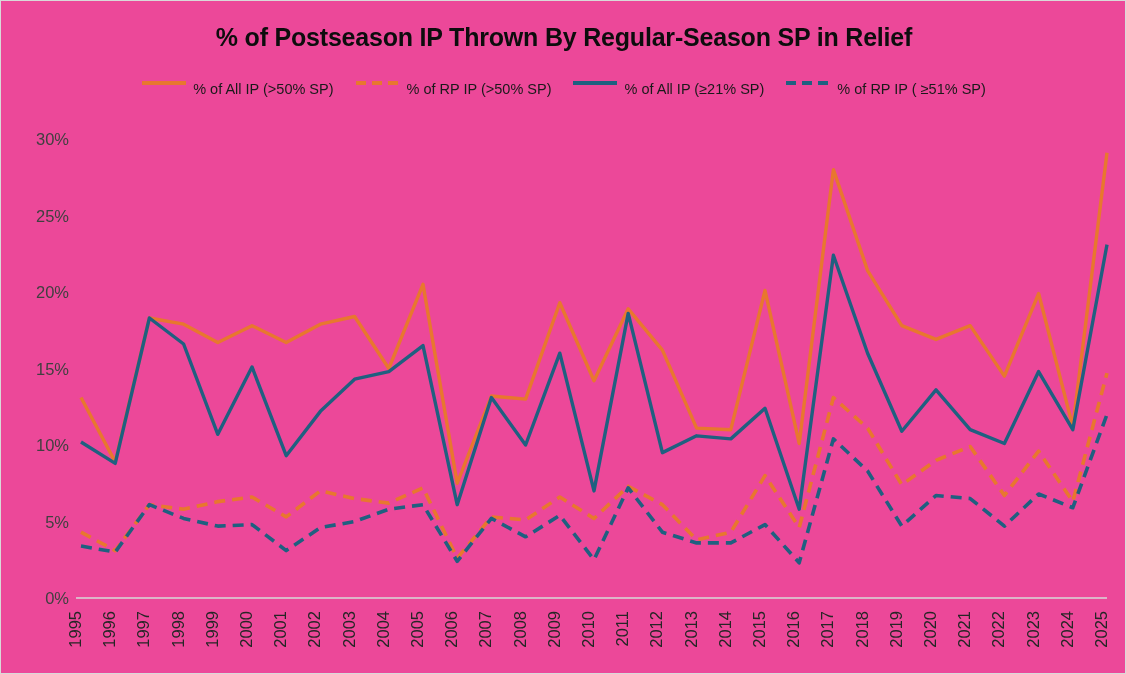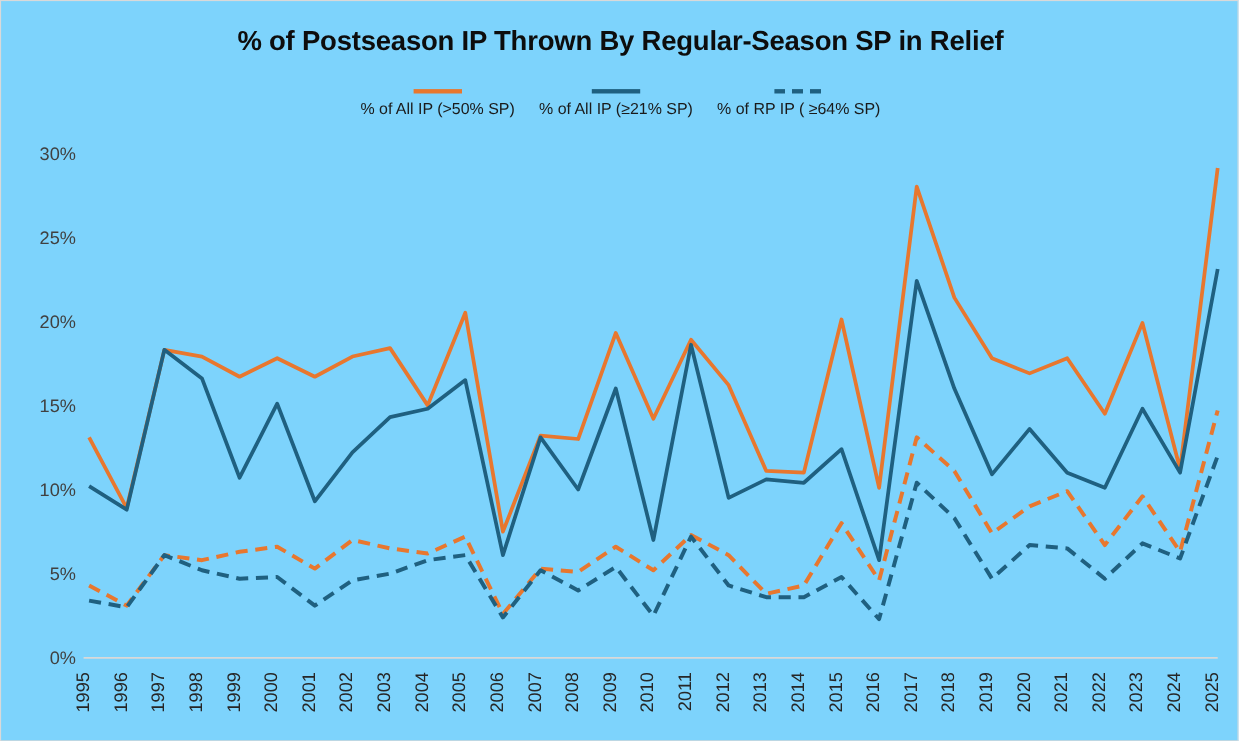--- a/index.html
+++ b/index.html
@@ -13,21 +13,21 @@
     font-family: "Liberation Sans", sans-serif;
     color: #1a1a1a;
     overflow: hidden;
   }
   #chart-card {
     position: relative;
     width: 1126px;
     height: 674px;
     box-sizing: border-box;
     border: 1px solid #d9d9d9;
-    background: #7dd3fc;
+    background: #ec4899;
   }
   #chart-title {
     position: absolute;
     top: 22px;
     left: 0;
     width: 1126px;
     text-align: center;
     font-size: 25px;
     font-weight: bold;
     letter-spacing: -0.2px;
@@ -38,24 +38,22 @@
     top: 80px;
     left: 0;
     width: 1126px;
     display: flex;
     justify-content: center;
     align-items: center;
     gap: 0px;
   }
   .legend-item {
     display: flex;
-    align-items: center;
     gap: 7px;
     margin: 0 11px;
-    flex-direction: column;
   }
   .legend-swatch {
     width: 44px;
     height: 4px;
     flex: none;
   }
   .legend-swatch.dashed {
     height: 4px;
     background-image: none;
   }
@@ -100,26 +98,30 @@
 <div id="chart-card">
 
   <div id="chart-title">% of Postseason IP Thrown By Regular-Season SP in Relief</div>
 
   <div id="chart-legend">
     <div class="legend-item">
       <span class="legend-swatch" style="background: rgb(232, 119, 46);"></span>
       <span class="legend-label">% of All IP (&gt;50% SP)</span>
     </div>
     <div class="legend-item">
+      <span class="legend-swatch dashed" style="background: repeating-linear-gradient(to right, rgb(232, 119, 46) 0px, rgb(232, 119, 46) 10px, transparent 10px, transparent 16px);"></span>
+      <span class="legend-label">% of RP IP (&gt;50% SP)</span>
+    </div>
+    <div class="legend-item">
       <span class="legend-swatch" style="background: rgb(31, 96, 128);"></span>
       <span class="legend-label">% of All IP (≥21% SP)</span>
     </div>
     <div class="legend-item">
       <span class="legend-swatch dashed" style="background: repeating-linear-gradient(to right, rgb(31, 96, 128) 0px, rgb(31, 96, 128) 10px, transparent 10px, transparent 16px);"></span>
-      <span class="legend-label">% of RP IP ( ≥64% SP)</span>
+      <span class="legend-label">% of RP IP ( ≥51% SP)</span>
     </div>
   </div>
 
   <svg id="plot-svg" width="1126" height="674">
     <g id="y-ticks">
         <text x="68" y="144" text-anchor="end" class="tick-label-y">30%</text>
         <text x="68" y="220.5" text-anchor="end" class="tick-label-y">25%</text>
         <text x="68" y="297" text-anchor="end" class="tick-label-y">20%</text>
         <text x="68" y="373.5" text-anchor="end" class="tick-label-y">15%</text>
         <text x="68" y="450" text-anchor="end" class="tick-label-y">10%</text>

